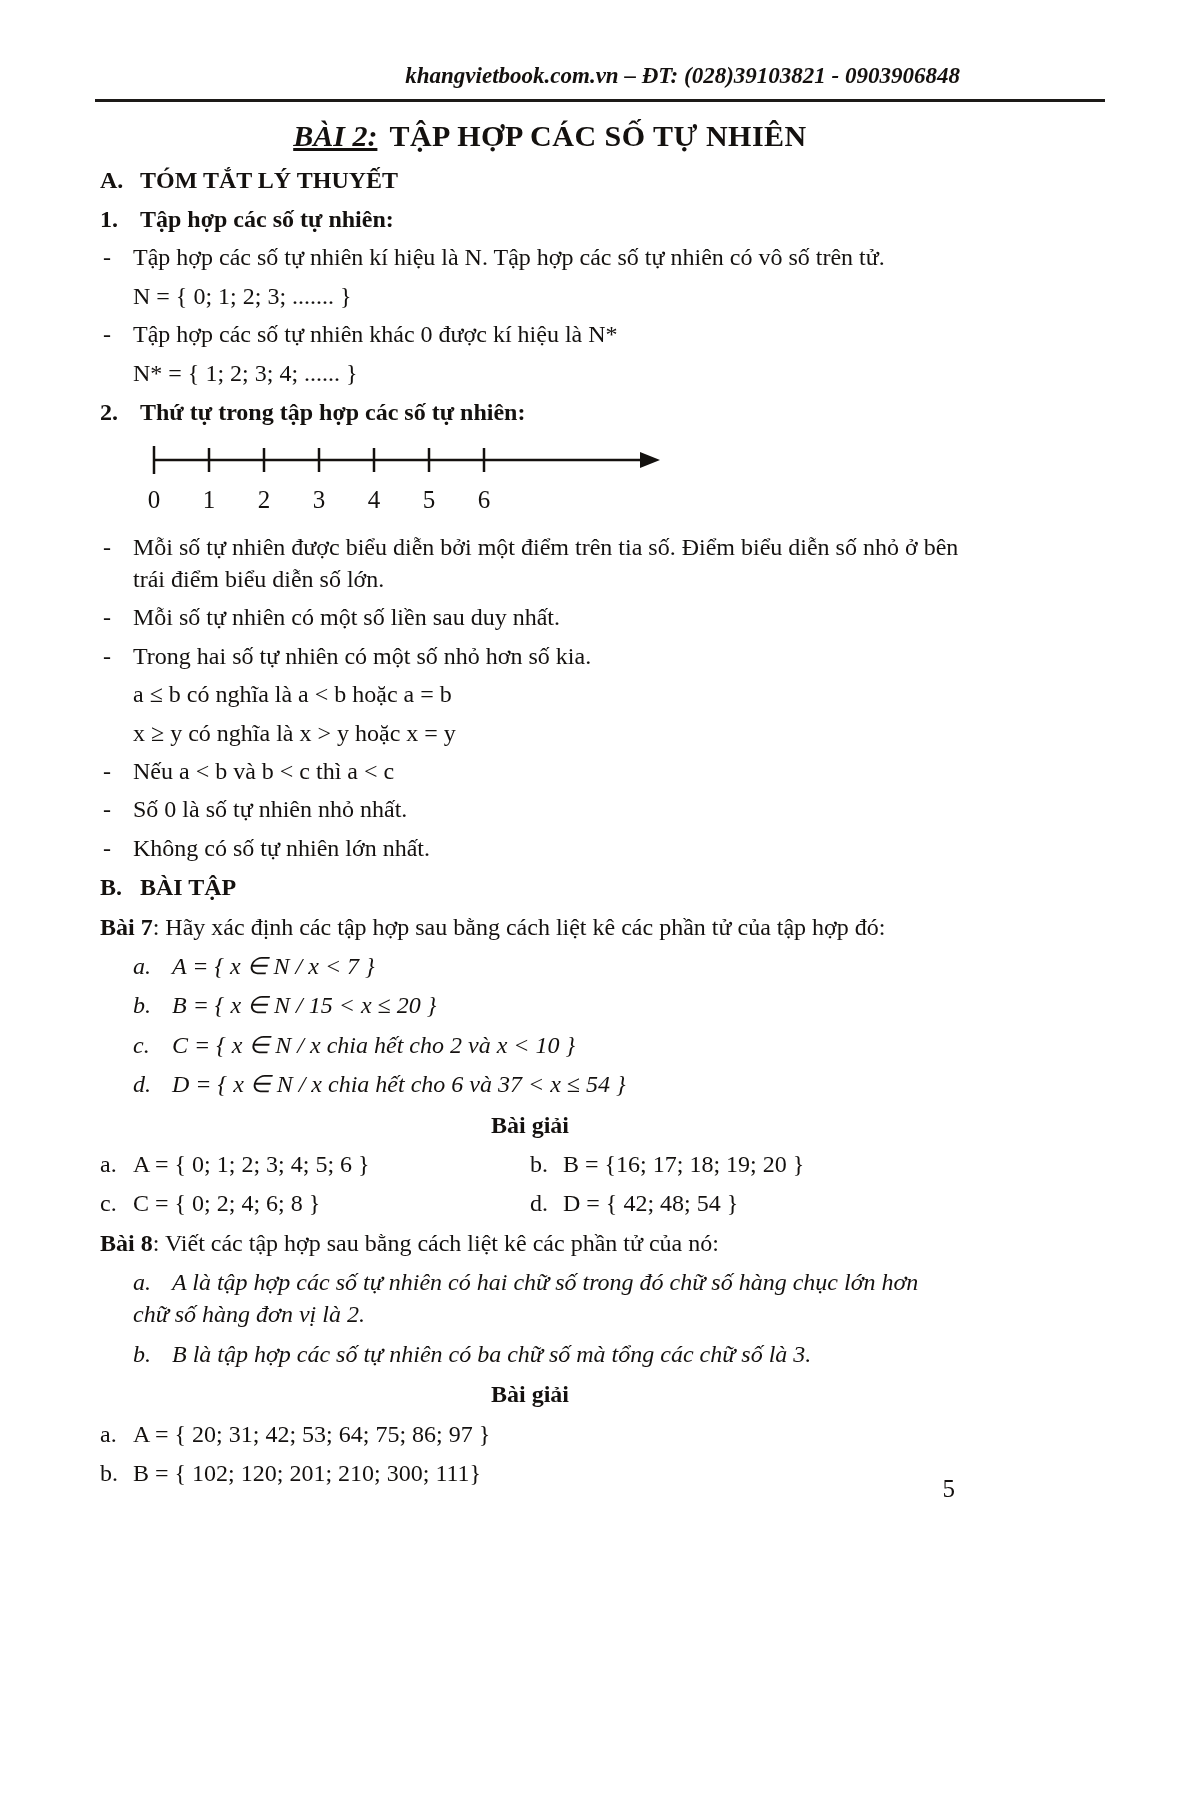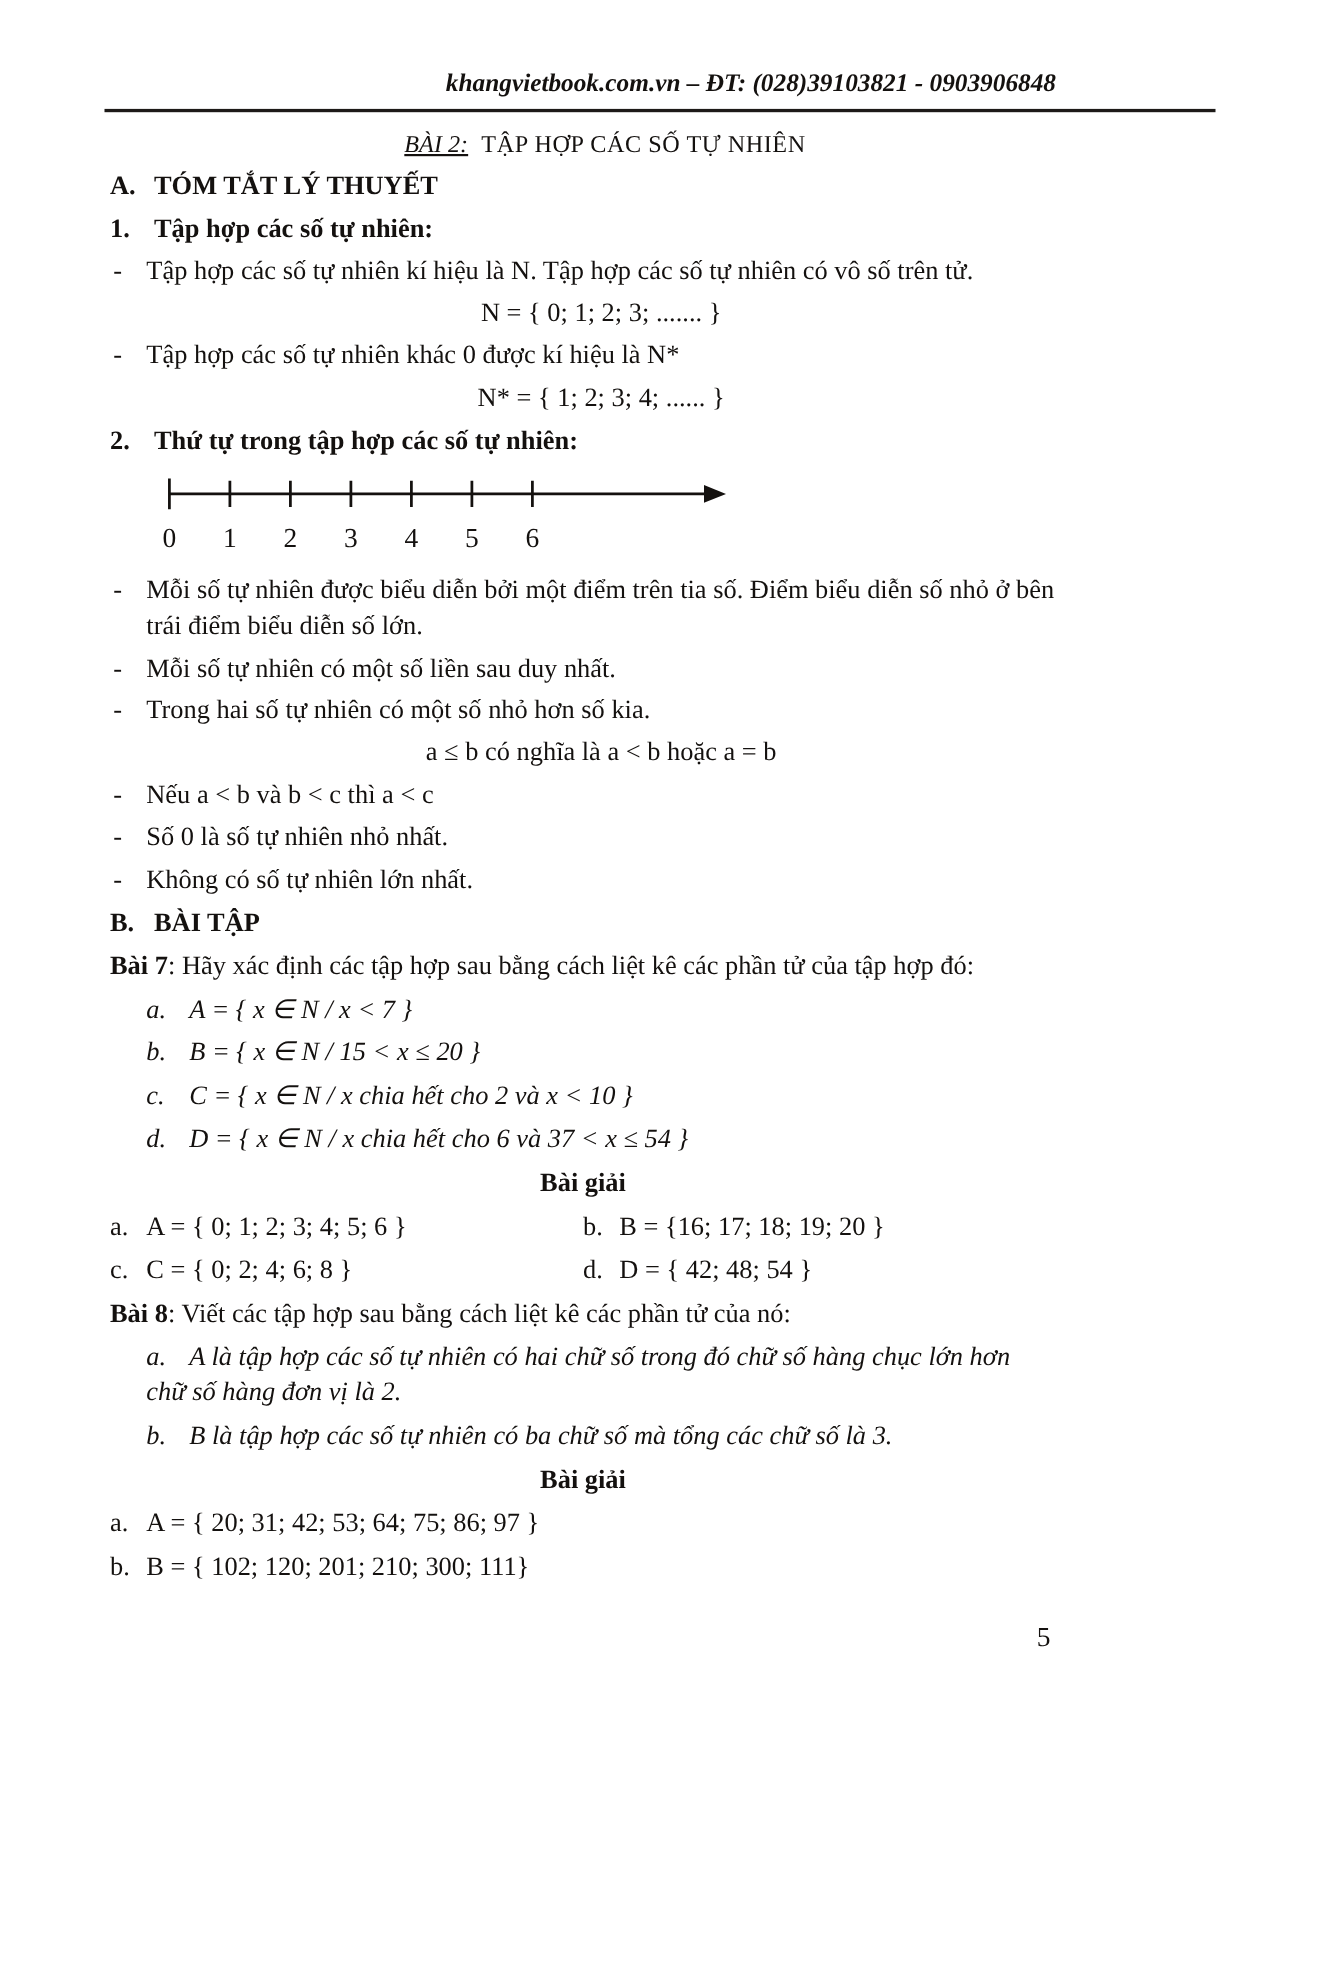--- a/index.html
+++ b/index.html
@@ -26,38 +26,38 @@
   .header-rule {
     border: none;
     border-top: 3px solid #1d1a18;
     width: 1010px;
     margin: 8px 0 0 -5px;
   }
   .title {
     text-align: center;
     padding-left: 40px;
     margin-top: 14px;
-    font-size: 22px;
-    font-weight: normal;
+    font-size: 30px;
+    font-weight: bold;
     white-space: nowrap;
   }
   .title-lesson {
     font-style: italic;
     text-decoration: underline;
     margin-right: 12px;
   }
   .title-name { letter-spacing: 0.5px; }
 
   .h-row { position: relative; padding-left: 40px; margin-top: 7px; font-weight: bold; }
   .h-row .marker { position: absolute; left: 0; }
 
   .bullet { position: relative; padding-left: 33px; margin-top: 6px; }
   .bullet .marker { position: absolute; left: 3px; }
 
-  .formula { padding-left: 33px; margin-top: 6px; text-align: center; }
+  .formula { padding-left: 33px; margin-top: 6px; }
 
   .numberline-wrap { margin: 12px 0 6px 42px; }
   .numberline text { font-family: "Liberation Serif", serif; font-size: 25px; fill: #14110f; }
 
   .para { margin-top: 7px; }
   .para .lead { font-weight: bold; text-align: right; }
 
   .ex-item { padding-left: 33px; margin-top: 7px; font-style: italic; }
   .ex-item .marker { display: inline-block; width: 39px; }
 
@@ -146,20 +146,23 @@
     <span class="marker">-</span>
     <span>Mỗi số tự nhiên có một số liền sau duy nhất.</span>
   </div>
   <div class="bullet">
     <span class="marker">-</span>
     <span>Trong hai số tự nhiên có một số nhỏ hơn số kia.</span>
   </div>
   <div class="formula">
     <span>a ≤ b có nghĩa là a &lt; b hoặc a = b</span>
   </div>
+  <div class="formula">
+    <span>x ≥ y có nghĩa là x &gt; y hoặc x = y</span>
+  </div>
   <div class="bullet">
     <span class="marker">-</span>
     <span>Nếu a &lt; b và b &lt; c thì a &lt; c</span>
   </div>
   <div class="bullet">
     <span class="marker">-</span>
     <span>Số 0 là số tự nhiên nhỏ nhất.</span>
   </div>
   <div class="bullet">
     <span class="marker">-</span>

